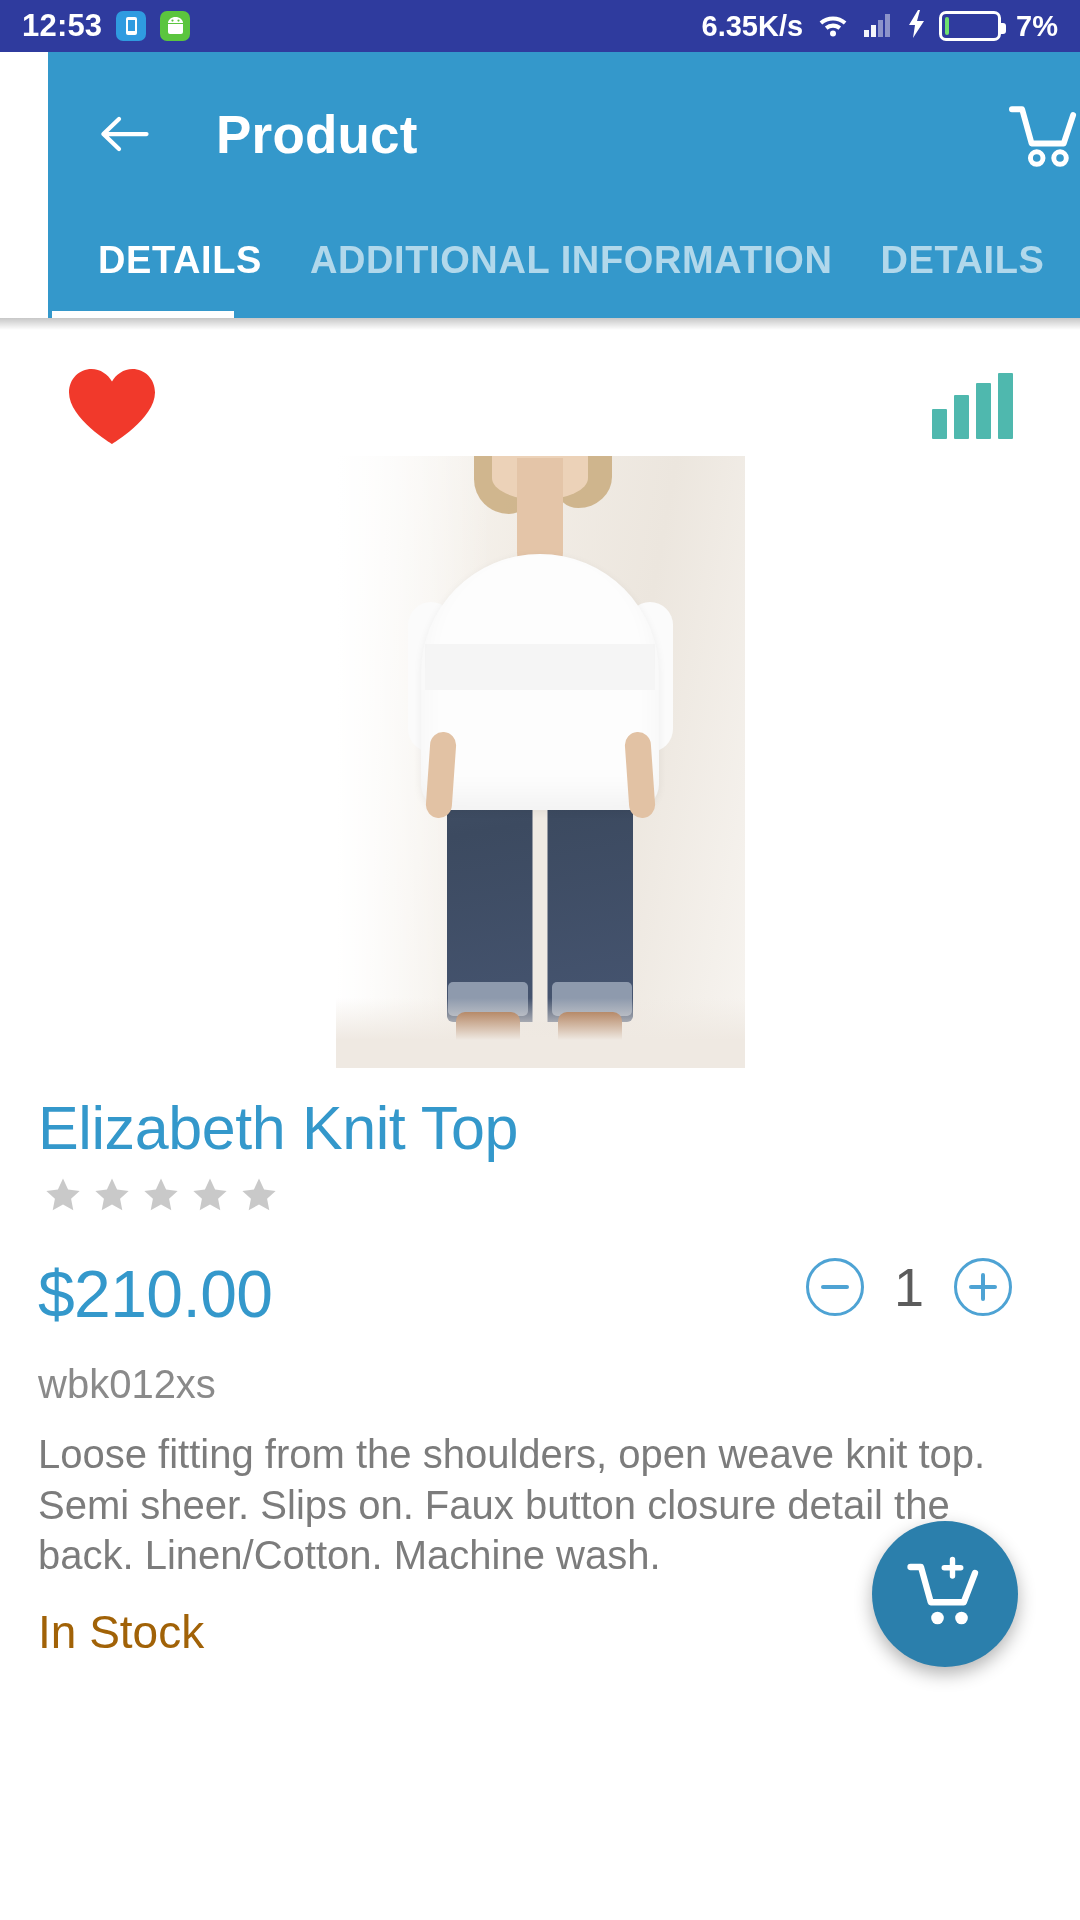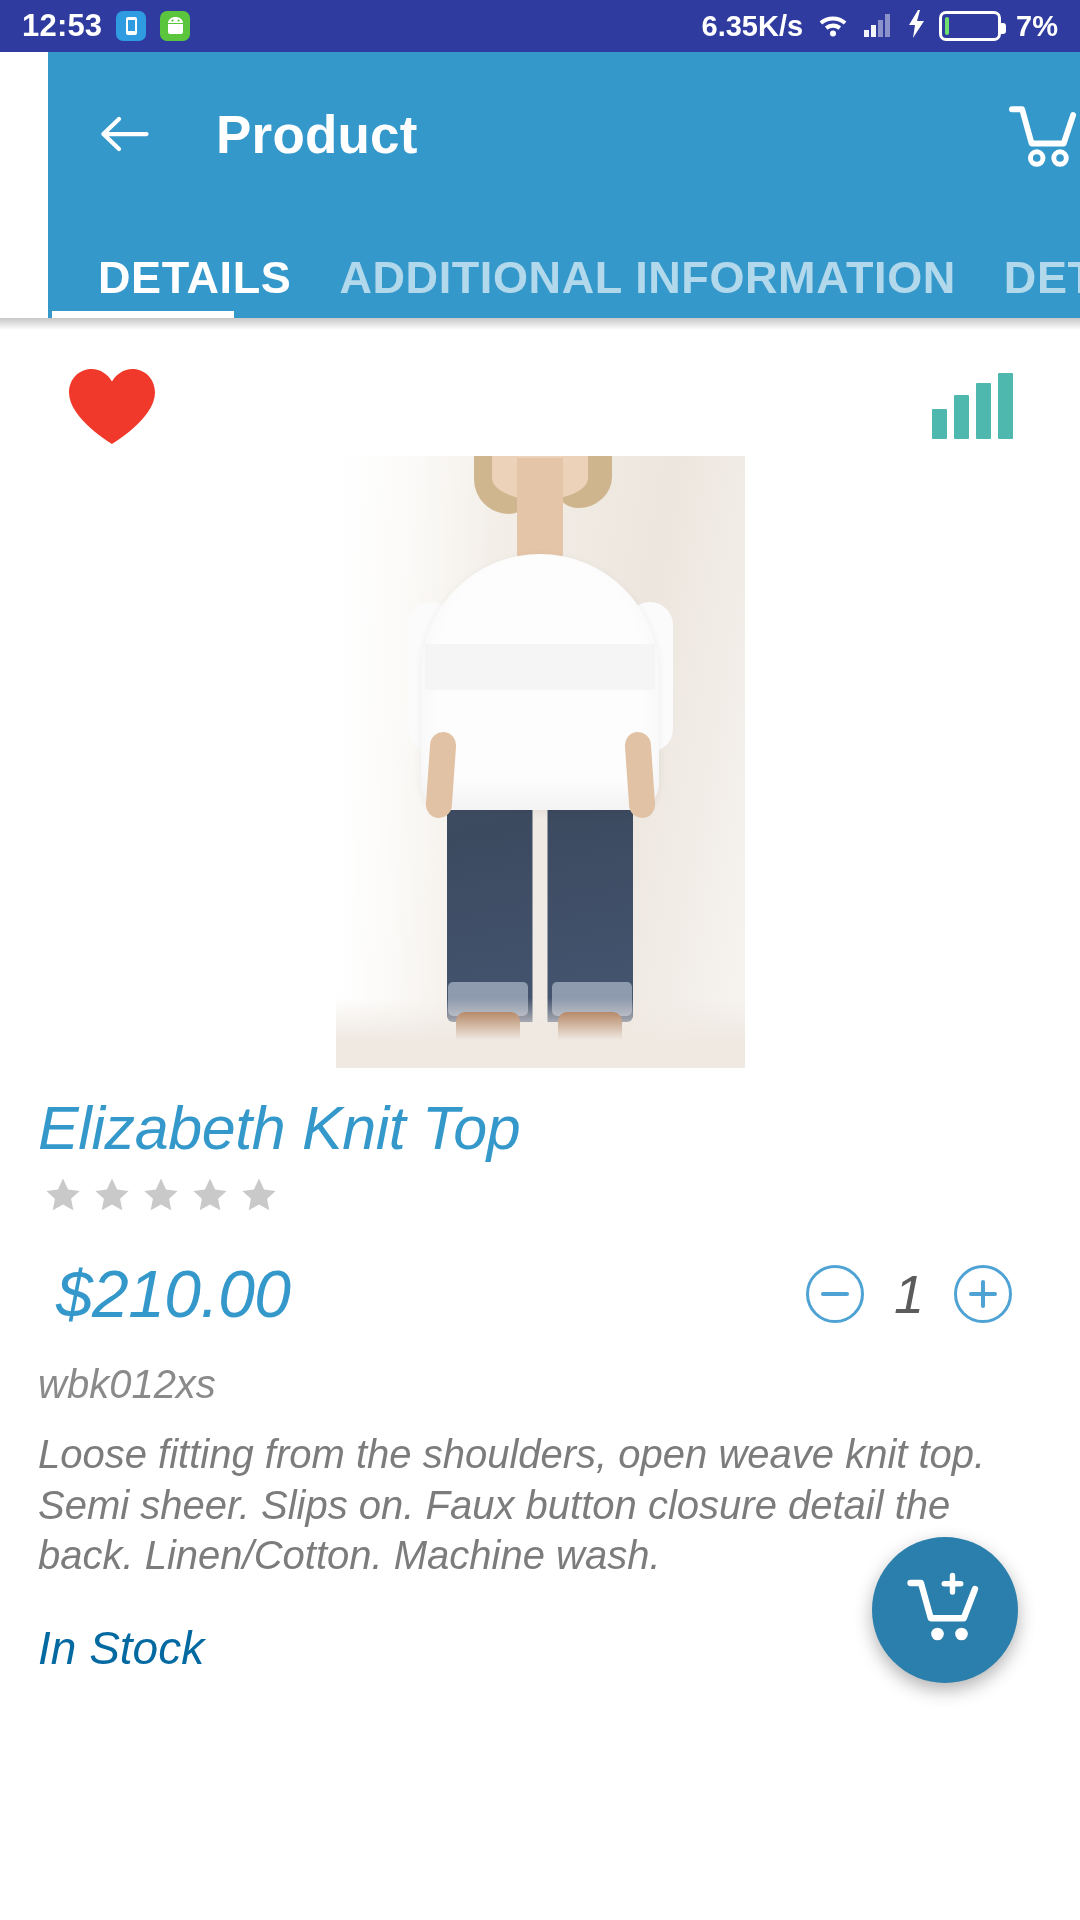--- a/index.html
+++ b/index.html
@@ -56,36 +56,36 @@
     margin-left:62px; letter-spacing:0.2px;
   }
   .cart-btn { margin-left:auto; width:76px; height:70px; cursor:pointer; }
 
   
   .tabs {
     display:flex; align-items:flex-end; height:108px;
     padding-left:26px; position:relative;
   }
   .tab {
-    font-size:45px; font-weight:700; letter-spacing:0.6px;
+    font-size:38px; font-weight:700; letter-spacing:0.6px;
     color:rgba(255,255,255,0.62);
-    padding:0 24px 14px 24px; white-space:nowrap; cursor:pointer;
+    padding:0 24px 36px 24px; white-space:nowrap; cursor:pointer;
   }
   .tab.active { color:#ffffff; }
   .tab-indicator {
     position:absolute; bottom:0; left:4px; width:182px; height:7px;
     background:#ffffff;
   }
   .appbar-shadow {
     height:12px; width:1080px;
     background:linear-gradient(to bottom, rgba(0,0,0,0.22), rgba(0,0,0,0));
   }
 
   
-  .content { position:relative; background:#ffffff; width:1080px;font-style:italic; }
+  .content { position:relative; background:#ffffff; width:1080px; }
 
   .icon-row {
     display:flex; align-items:center; justify-content:space-between;
     padding:34px 66px 0 66px; height:118px;
   }
   .heart-icon { width:92px; height:80px; }
   .chart-icon { width:82px; height:66px; display:flex; align-items:flex-end; gap:7px; }
   .chart-icon i { display:block; width:15px; background:#4FB8AE; border-radius:1px; }
 
   .product-photo-wrap {
@@ -151,21 +151,21 @@
   
   .info { padding:0 38px; }
   .product-title {
     color:#3498CB; font-size:61px; margin-top:28px;
     letter-spacing:-0.4px; line-height:1.08;
   }
   .stars { margin-top:14px; display:flex; gap:11px; padding-left:6px; }
   .star { width:38px; height:38px; display:block; }
 
   .price-row {
-    display:flex; align-items:center; margin-top:42px;margin-left:18px;
+    display:flex; align-items:flex-start; margin-top:42px;
   }
   .price { color:#3498CB; font-size:66px; letter-spacing:-0.6px; }
   .stepper { margin-left:auto; display:flex; align-items:center; gap:28px; padding-right:30px; }
   .step-btn {
     width:58px; height:58px; border-radius:50%;
     border:3px solid #4EA3D4; display:flex; align-items:center; justify-content:center;
     cursor:pointer; background:transparent;
   }
   .step-btn span { display:block; position:relative; width:28px; height:28px; }
   .step-btn span:before {
@@ -176,21 +176,21 @@
     content:""; position:absolute; left:12px; top:0; width:4px; height:28px;
     background:#4EA3D4; border-radius:2px;
   }
   .qty-value { font-size:54px; color:#5C5C5C; min-width:34px; text-align:center; }
 
   .sku { color:#8A8A8A; font-size:40px; margin-top:30px; }
   .description {
     color:#7C7C7C; font-size:40px; line-height:1.27; margin-top:22px;
     max-width:1010px;
   }
-  .stock { color:#0369a1; font-size:46px; margin-top:40px; }
+  .stock { color:#a16207; font-size:46px; margin-top:24px; }
 
   
   .fab {
     position:absolute; right:62px; bottom:-8px;
     width:146px; height:146px; border-radius:50%;
     background:#2B7FAC;
     box-shadow:0 7px 18px rgba(0,0,0,0.30);
     display:flex; align-items:center; justify-content:center;
     cursor:pointer;
   }

